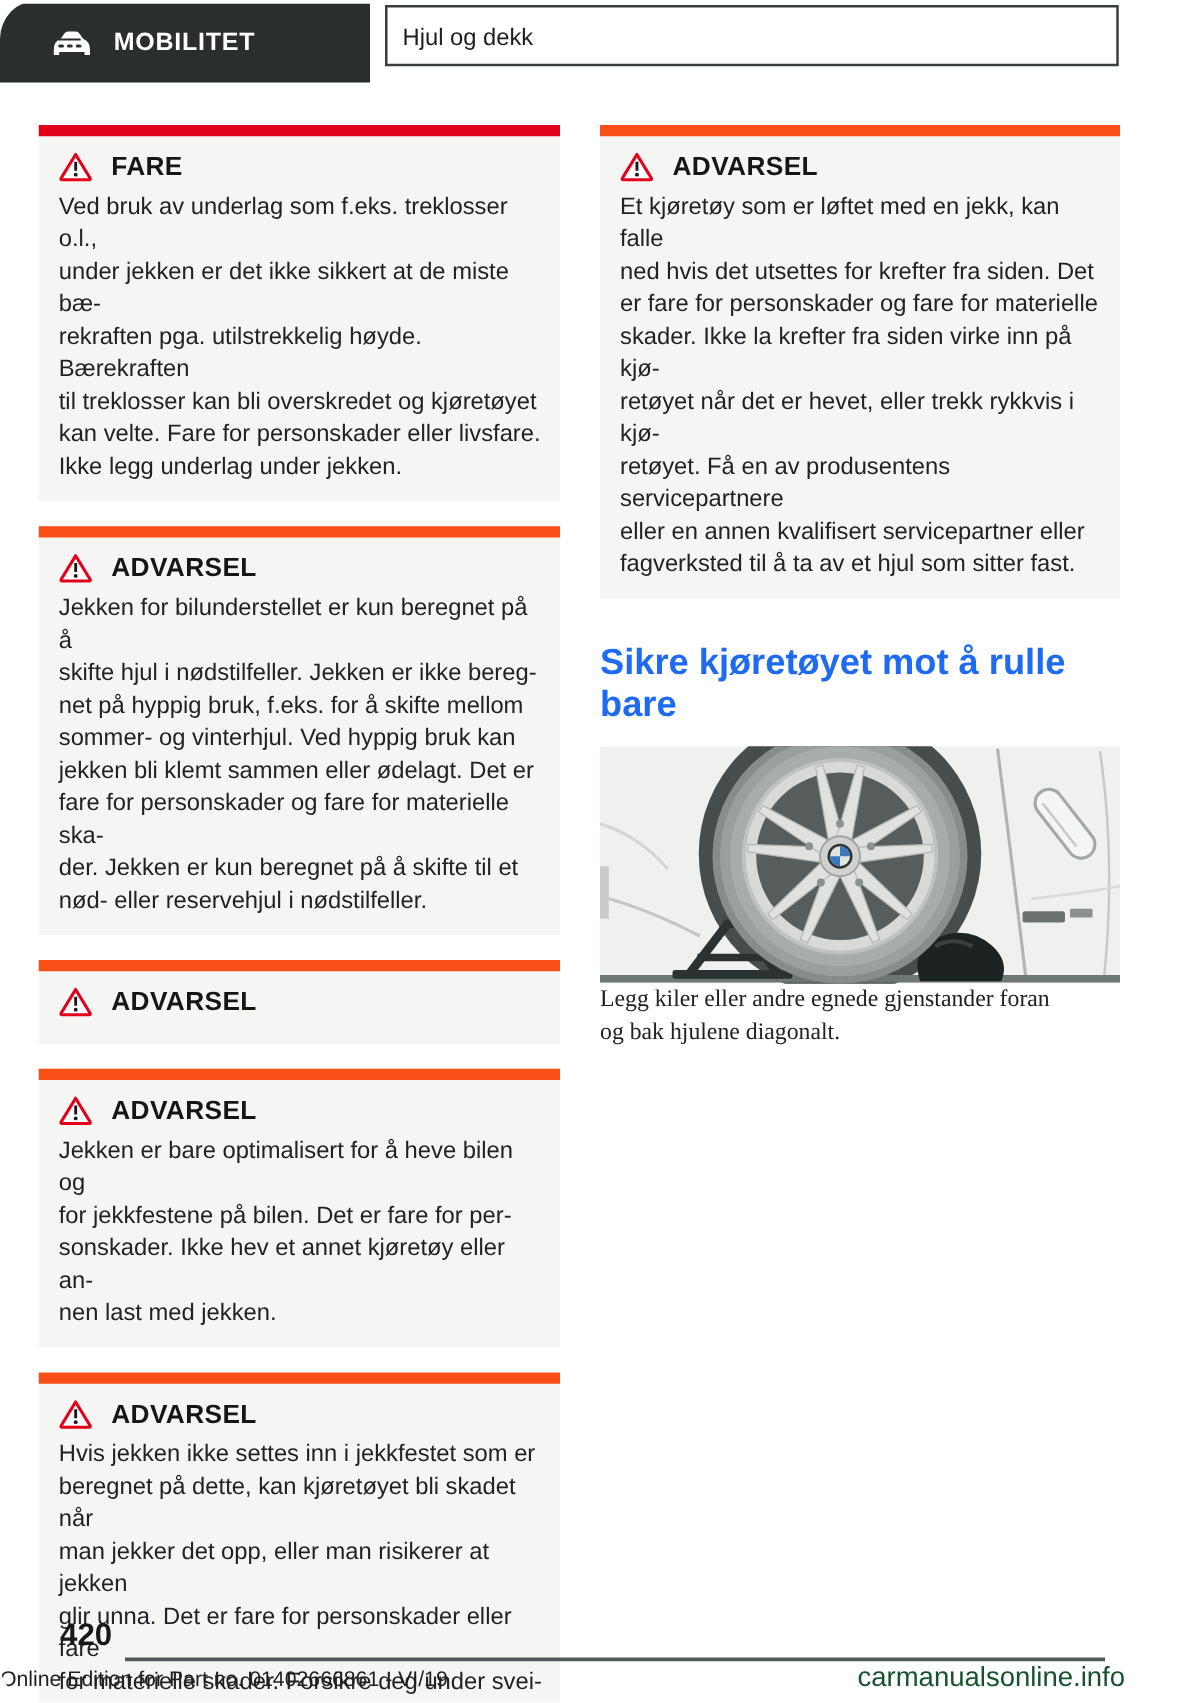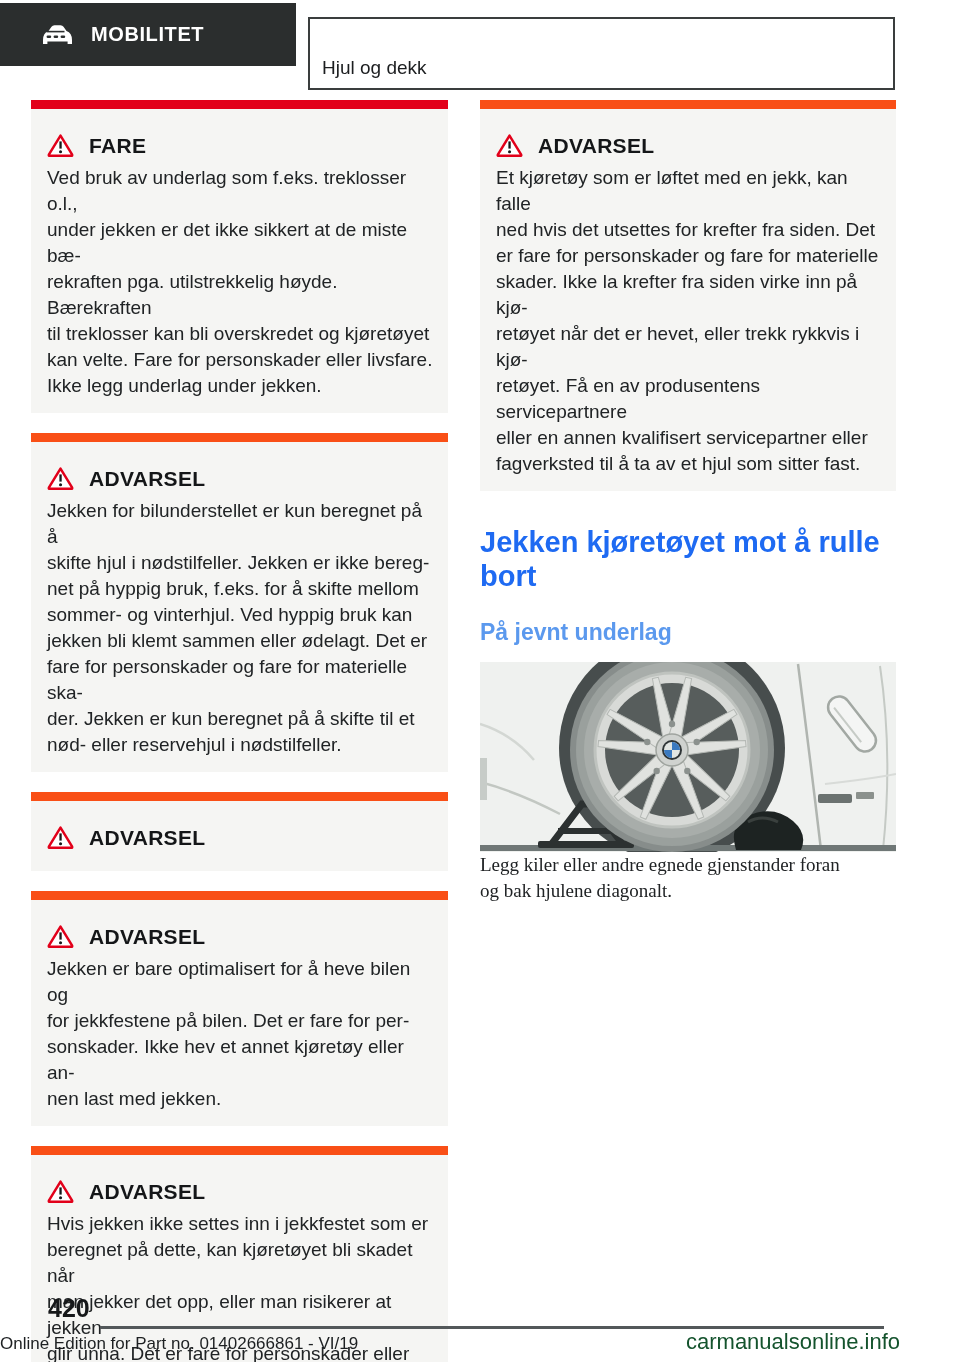--- a/index.html
+++ b/index.html
@@ -1,36 +1,36 @@
 <!DOCTYPE html>
 <html><head>
 <meta charset="utf-8">
 <style>
   html,body{margin:0;padding:0;background:#fff;}
   .page{position:relative;width:960px;height:1362px;background:#ffffff;
-        font-family:"Liberation Sans",sans-serif;overflow:hidden;color:#1f2224;}
+        font-family:"Liberation Sans",sans-serif;overflow:hidden;color:#1f2224;border-radius:31px;}
 
   
   .tab-dark{position:absolute;left:0;top:3px;width:296px;height:63px;background:#2b2e2e;
             display:flex;align-items:center;gap:17px;padding-left:38px;box-sizing:border-box;}
   .tab-dark .tab-label{color:#ffffff;font-size:20px;font-weight:bold;letter-spacing:.6px;}
-  .tab-light{position:absolute;left:308px;top:17px;width:587px;height:73px;background:#ffffff;
+  .tab-light{position:absolute;left:308px;top:4px;width:587px;height:49px;background:#ffffff;
              border:2px solid #3a3e3e;box-sizing:border-box;display:flex;align-items:flex-end;
              padding:0 0 9px 12px;font-size:19px;color:#1c1e20;}
 
   
   .col-left {position:absolute;left:31px;top:100px;width:417px;}
   .col-right{position:absolute;left:480px;top:100px;width:416px;}
 
   
   .warnbox{background:#f5f5f3;margin-bottom:20px;}
   .bar{height:9px;}
   .bar-red{background:#e2001a;}
   .bar-orange{background:#f94f16;}
-  .box-inner{padding:24px 14px 14px 16px;}
+  .box-inner{padding:12px 14px 14px 16px;}
   .box-head{display:flex;align-items:center;gap:15px;margin-bottom:7px;}
   .tri-icon{display:inline-flex;flex:0 0 auto;}
   .box-label{font-weight:bold;font-size:21px;color:#141618;letter-spacing:.3px;}
   .box-text{font-size:19px;line-height:26px;color:#202325;white-space:pre-line;margin:0;}
   .contbox{background:#f5f5f3;padding:12px 14px 16px 16px;margin-bottom:10px;}
 
   
   h1.section{color:#1e6af2;font-size:29px;line-height:34px;font-weight:bold;margin:34px 0 0 0;}
   h2.subsection{color:#5b99ee;font-size:23px;line-height:27px;font-weight:bold;margin:26px 0 10px 0;}
   p.body{font-size:19px;line-height:26px;color:#202325;white-space:pre-line;margin:0;}
@@ -192,24 +192,23 @@
 ned hvis det utsettes for krefter fra siden. Det
 er fare for personskader og fare for materielle
 skader. Ikke la krefter fra siden virke inn på kjø-
 retøyet når det er hevet, eller trekk rykkvis i kjø-
 retøyet. Få en av produsentens servicepartnere
 eller en annen kvalifisert servicepartner eller
 fagverksted til å ta av et hjul som sitter fast.</p>
       </div>
     </section>
 
-    <h1 class="section">Jekken kjøretøyet mot å rulle bort</h1>
-
-
-    <h2 class="subsection">På jevnt underlag</h2>
+    <h1 class="section">Sikre kjøretøyet mot å rulle bare</h1>
+
+
 
     <svg class="figure" viewBox="0 0 416 190">
       <rect width="416" height="190" fill="#eff1ef"></rect>
 
       <path d="M0,62 Q32,72 54,98" stroke="#d3d7d3" stroke-width="2.5" fill="none"></path>
       <path d="M0,120 Q38,130 80,152" stroke="#c2c7c2" stroke-width="2.5" fill="none"></path>
       <rect x="0" y="96" width="7" height="42" fill="#c7ccc8"></rect>
       <path d="M150,126 q9,13 13,22 l-15,3 z" fill="#4c5252"></path>
 
       <path d="M318,2 Q330,95 341,188" stroke="#b0b5b0" stroke-width="2.5" fill="none"></path>

